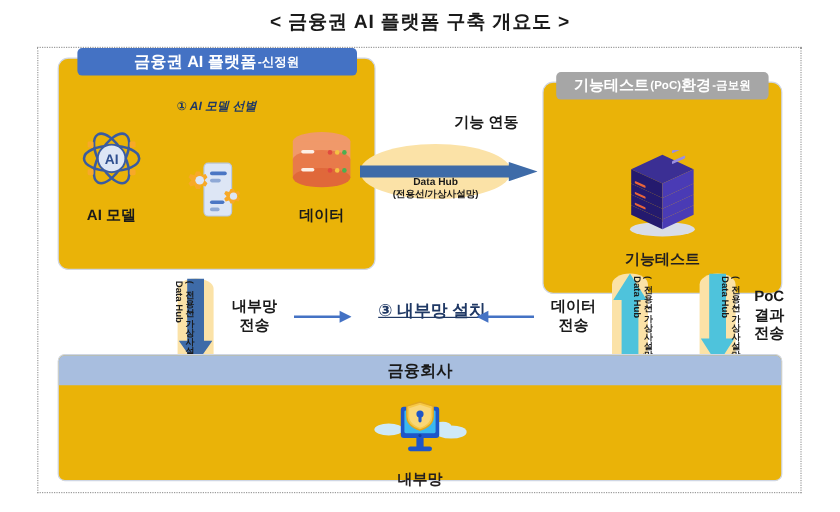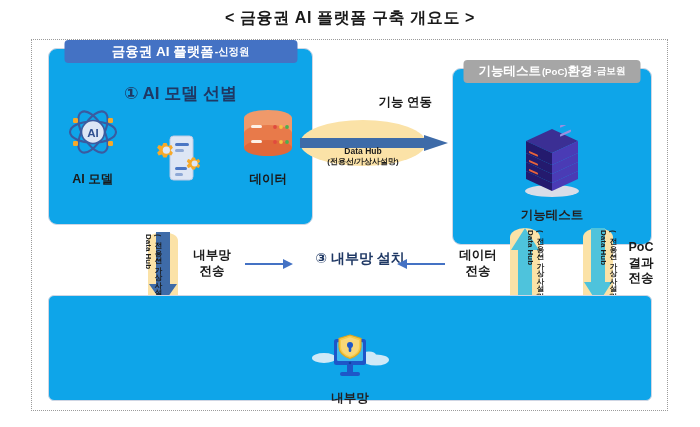--- a/index.html
+++ b/index.html
@@ -37,21 +37,21 @@
     width: 637px;
     height: 372px;
     border: 1.5px dotted #9b9b9b;
     box-sizing: border-box;
     background: #ffffff;
   }
 
   
   .panel {
     position: absolute;
-    background: #0ea5e9;
+    background: #eab308;
     border: 1.2px solid #cfd6e4;
     border-radius: 9px;
     box-sizing: border-box;
   }
 
   .panel-header {
     position: absolute;
     left: 50%;
     transform: translateX(-50%);
     border-radius: 4px;
@@ -69,21 +69,22 @@
     margin-left: 1px;
   }
 
   .step-title {
     position: absolute;
     left: 0;
     width: 100%;
     text-align: center;
     font-weight: bold;
     color: #1f3864;
-    font-size: 17px;
+    font-size: 10px;
+    font-style: italic;
   }
 
   
   #platform-panel {
     left: 48px;
     top: 48px;
     width: 265px;
     height: 177px;
   }
   #platform-header {
@@ -286,20 +287,21 @@
 
   #step3-title {
     position: absolute;
     left: 295px;
     top: 250px;
     width: 130px;
     text-align: center;
     font-size: 14px;
     font-weight: bold;
     color: #1f3864;
+    text-decoration: underline;
   }
   .flat-arrow {
     position: absolute;
     top: 258px;
     height: 12px;
   }
   #flat-arrow-left  { left: 245px; width: 48px; }
   #flat-arrow-right { left: 397px; width: 48px; }
 </style>
 </head>
@@ -477,20 +479,21 @@
   <polygon points="48,5 10,5 10,1 0,6 10,11 10,7 48,7" fill="#4472c4"></polygon>
 </svg>
 
 <div class="mid-caption" id="caption-data-send" style="white-space:pre-line">데이터
 전송</div>
 <div class="mid-caption" id="caption-poc-result" style="white-space:pre-line">PoC
 결과
 전송</div>
 
 <div class="panel" id="company-panel">
+  <div id="company-header">금융회사</div>
   <div id="company-icon-wrap">
     <svg width="78" height="52" viewBox="0 0 78 52">
       <g fill="#cfe9f7">
         <ellipse cx="13" cy="25" rx="12" ry="5"></ellipse>
         <ellipse cx="65" cy="27" rx="13" ry="5.5"></ellipse>
         <ellipse cx="58" cy="22" rx="7" ry="3.5"></ellipse>
       </g>
       <rect x="23" y="6" width="32" height="26" rx="2.5" fill="#1e56c8"></rect>
       <rect x="26" y="9" width="26" height="19" rx="1.2" fill="#3bb8f0"></rect>
       <rect x="36" y="32" width="6" height="8" fill="#1e56c8"></rect>

